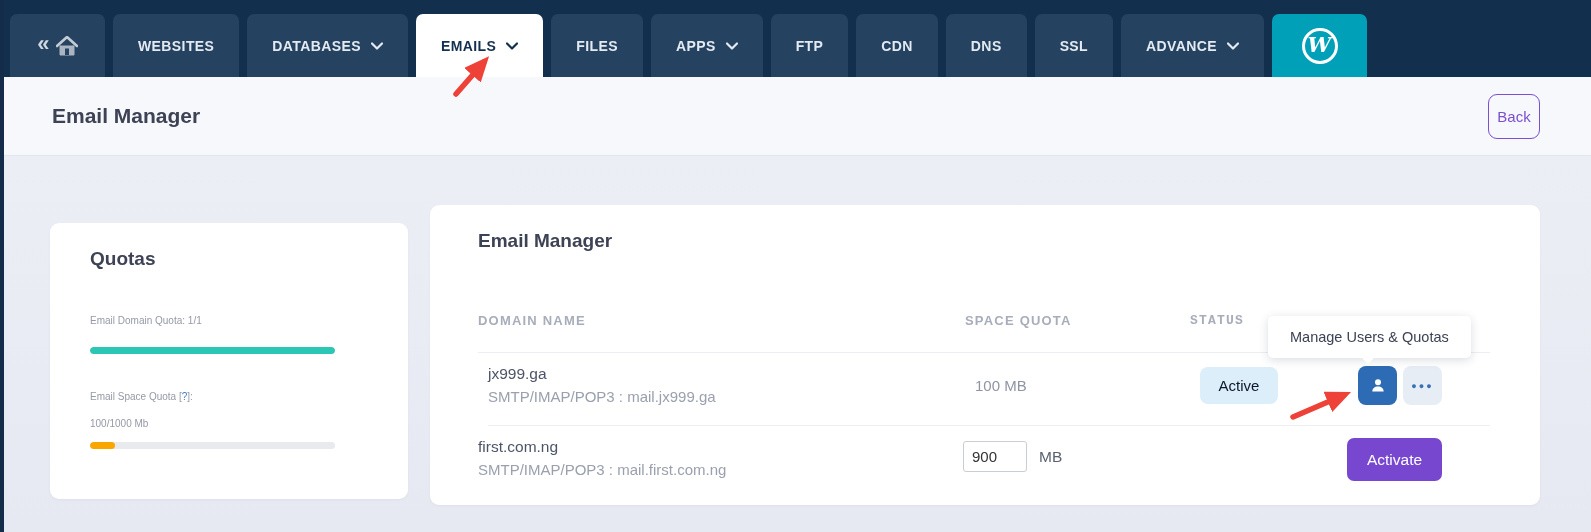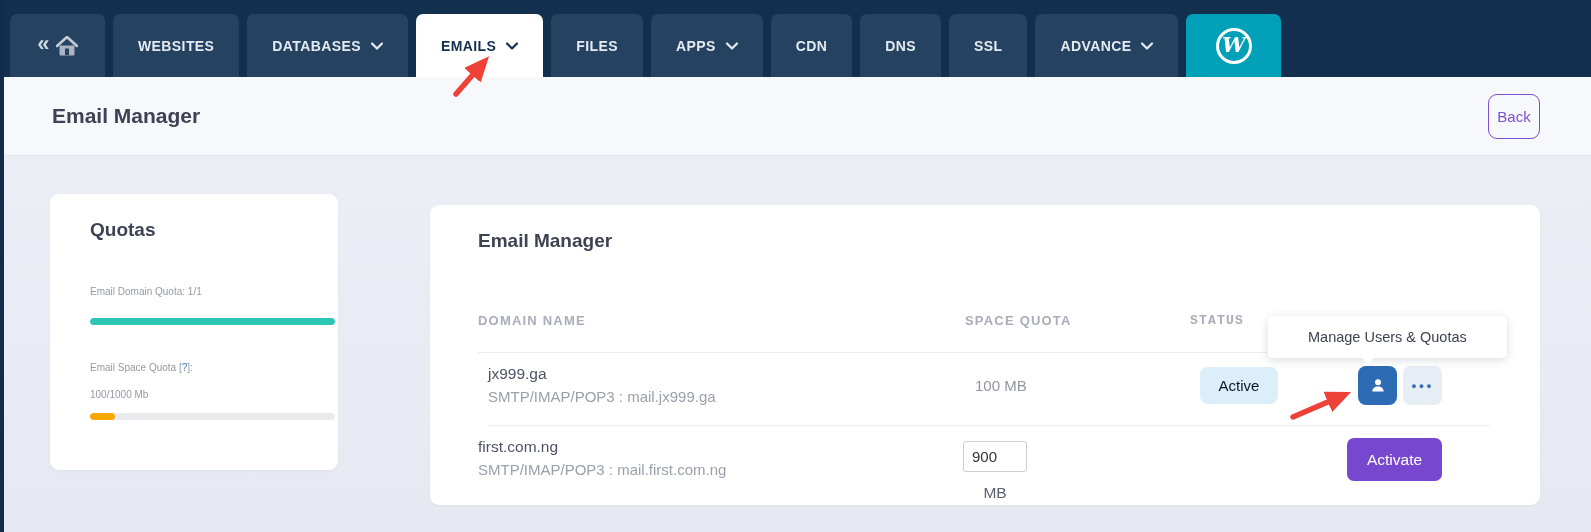--- a/index.html
+++ b/index.html
@@ -54,21 +54,21 @@
     border:1.5px solid #7a4fd1; border-radius:9px;
     color:#7a4fd1; font-size:15px; font-family:Liberation Sans, sans-serif; cursor:pointer;
   }
 
   
   .content {
     position:absolute; top:156px; left:0; width:1591px; height:376px;
     background:linear-gradient(180deg,#eceef6 0%, #e7e9f2 100%);
   }
   .card { position:absolute; background:#fff; border-radius:9px; box-shadow:0 1px 3px rgba(40,50,90,.05); }
-  .card.quotas { left:50px; top:38px; width:288px; height:276px; }
+  .card.quotas { left:50px; top:67px; width:358px; height:276px; }
   .card.manager { left:430px; top:49px; width:1110px; height:300px; }
   .card-title { font-size:19px; color:#3d4254; }
 
   
   .quotas .card-title { position:absolute; left:40px; top:25px; }
   .q-label { position:absolute; left:40px; color:#9599a6; font-size:10px; }
   .q-help { color:#3f7fc1; cursor:pointer; }
   .bar { position:absolute; left:40px; width:245px; height:7px; border-radius:4px; background:#e9eaee; overflow:hidden; }
   .bar .fill { height:100%; border-radius:4px; }
   .bar.domain .fill { background:#2bc7b4; }
@@ -95,35 +95,35 @@
     border-radius:8px; display:flex; align-items:center; justify-content:center;
   }
   .icon-btn {
     position:absolute; top:13px; width:39px; height:39px; border:none; border-radius:8px;
     display:flex; align-items:center; justify-content:center; cursor:pointer;
   }
   .icon-btn.user { left:870px; background:#2d6cb4; }
   .icon-btn.more { left:915px; background:#e7edf4; color:#3a70b6; font-size:13px; letter-spacing:2px; font-weight:bold; }
   .user-svg { width:20px; height:20px; fill:#fff; }
   
-  .quota-edit { position:absolute; left:485px; top:15px; display:flex; align-items:center; gap:12px;flex-direction:column; }
+  .quota-edit { position:absolute; left:485px; top:15px; display:flex; align-items:center; gap:12px; }
   .quota-input {
     width:64px; height:31px; border:1px solid #c9ced6; border-radius:3px;
     font-family:inherit; font-size:15px; color:#333; padding:0 8px;
   }
   .quota-unit { font-size:15.5px; color:#5a6171; }
   .activate-btn {
     position:absolute; left:869px; top:12px; width:95px; height:43px;
     background:#7847d0; color:#fff; border:none; border-radius:7px;
     font-family:inherit; font-size:15.5px; cursor:pointer;
   }
 
   
   .tooltip {
-    position:absolute; left:838px; top:111px; height:42px; padding:0 40px;
+    position:absolute; left:838px; top:111px; height:42px; padding:0 22px;
     background:#fff; border-radius:5px; box-shadow:0 2px 10px rgba(50,60,90,.18);
     display:flex; align-items:center; font-size:14.5px; color:#3d4254;
     z-index:20; white-space:nowrap;
   }
   .tooltip::after {
     content:""; position:absolute; left:92px; bottom:-14px;
     border:8px solid transparent; border-top-color:#fff;
   }
 
   
@@ -166,20 +166,23 @@
     <span>FILES</span>
   </div>
 
   <div class="tab">
     <span>APPS</span>
     <svg class="chev" viewBox="0 0 12 8">
         <polyline points="1,1.5 6,6.5 11,1.5"></polyline>
       </svg>
   </div>
 
+  <div class="tab">
+    <span>FTP</span>
+  </div>
 
   <div class="tab">
     <span>CDN</span>
   </div>
 
   <div class="tab">
     <span>DNS</span>
   </div>
 
   <div class="tab">

